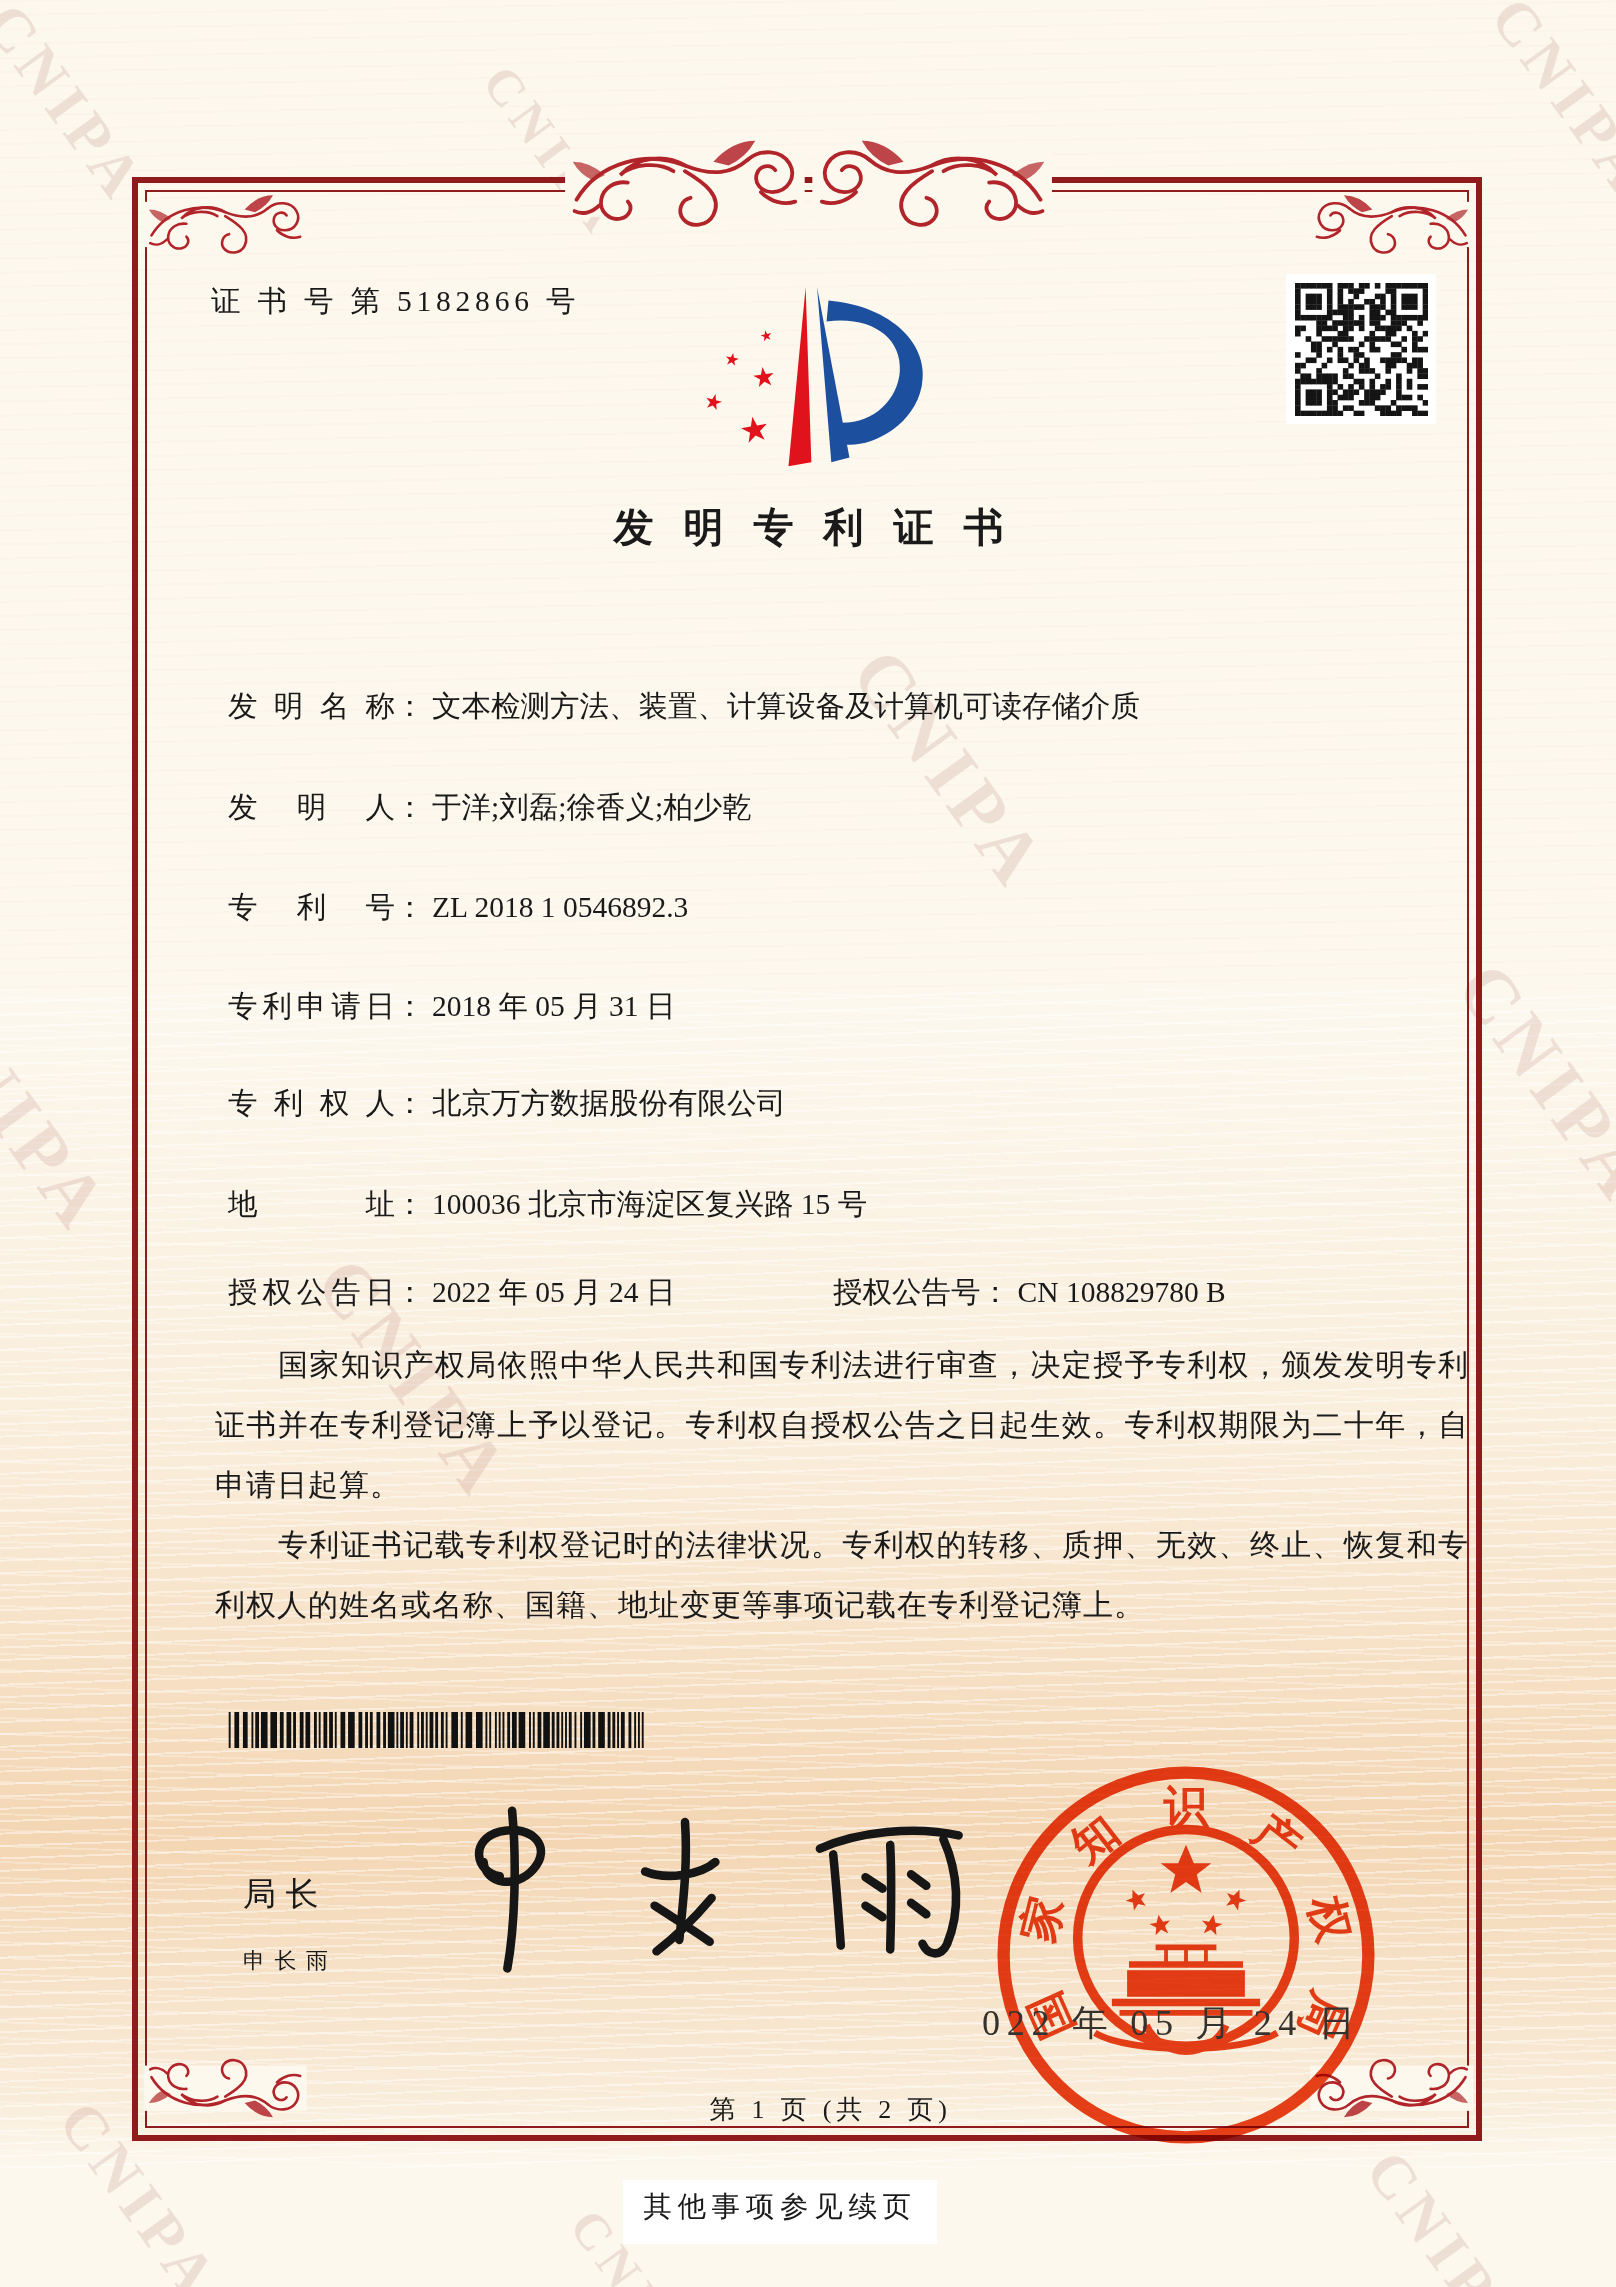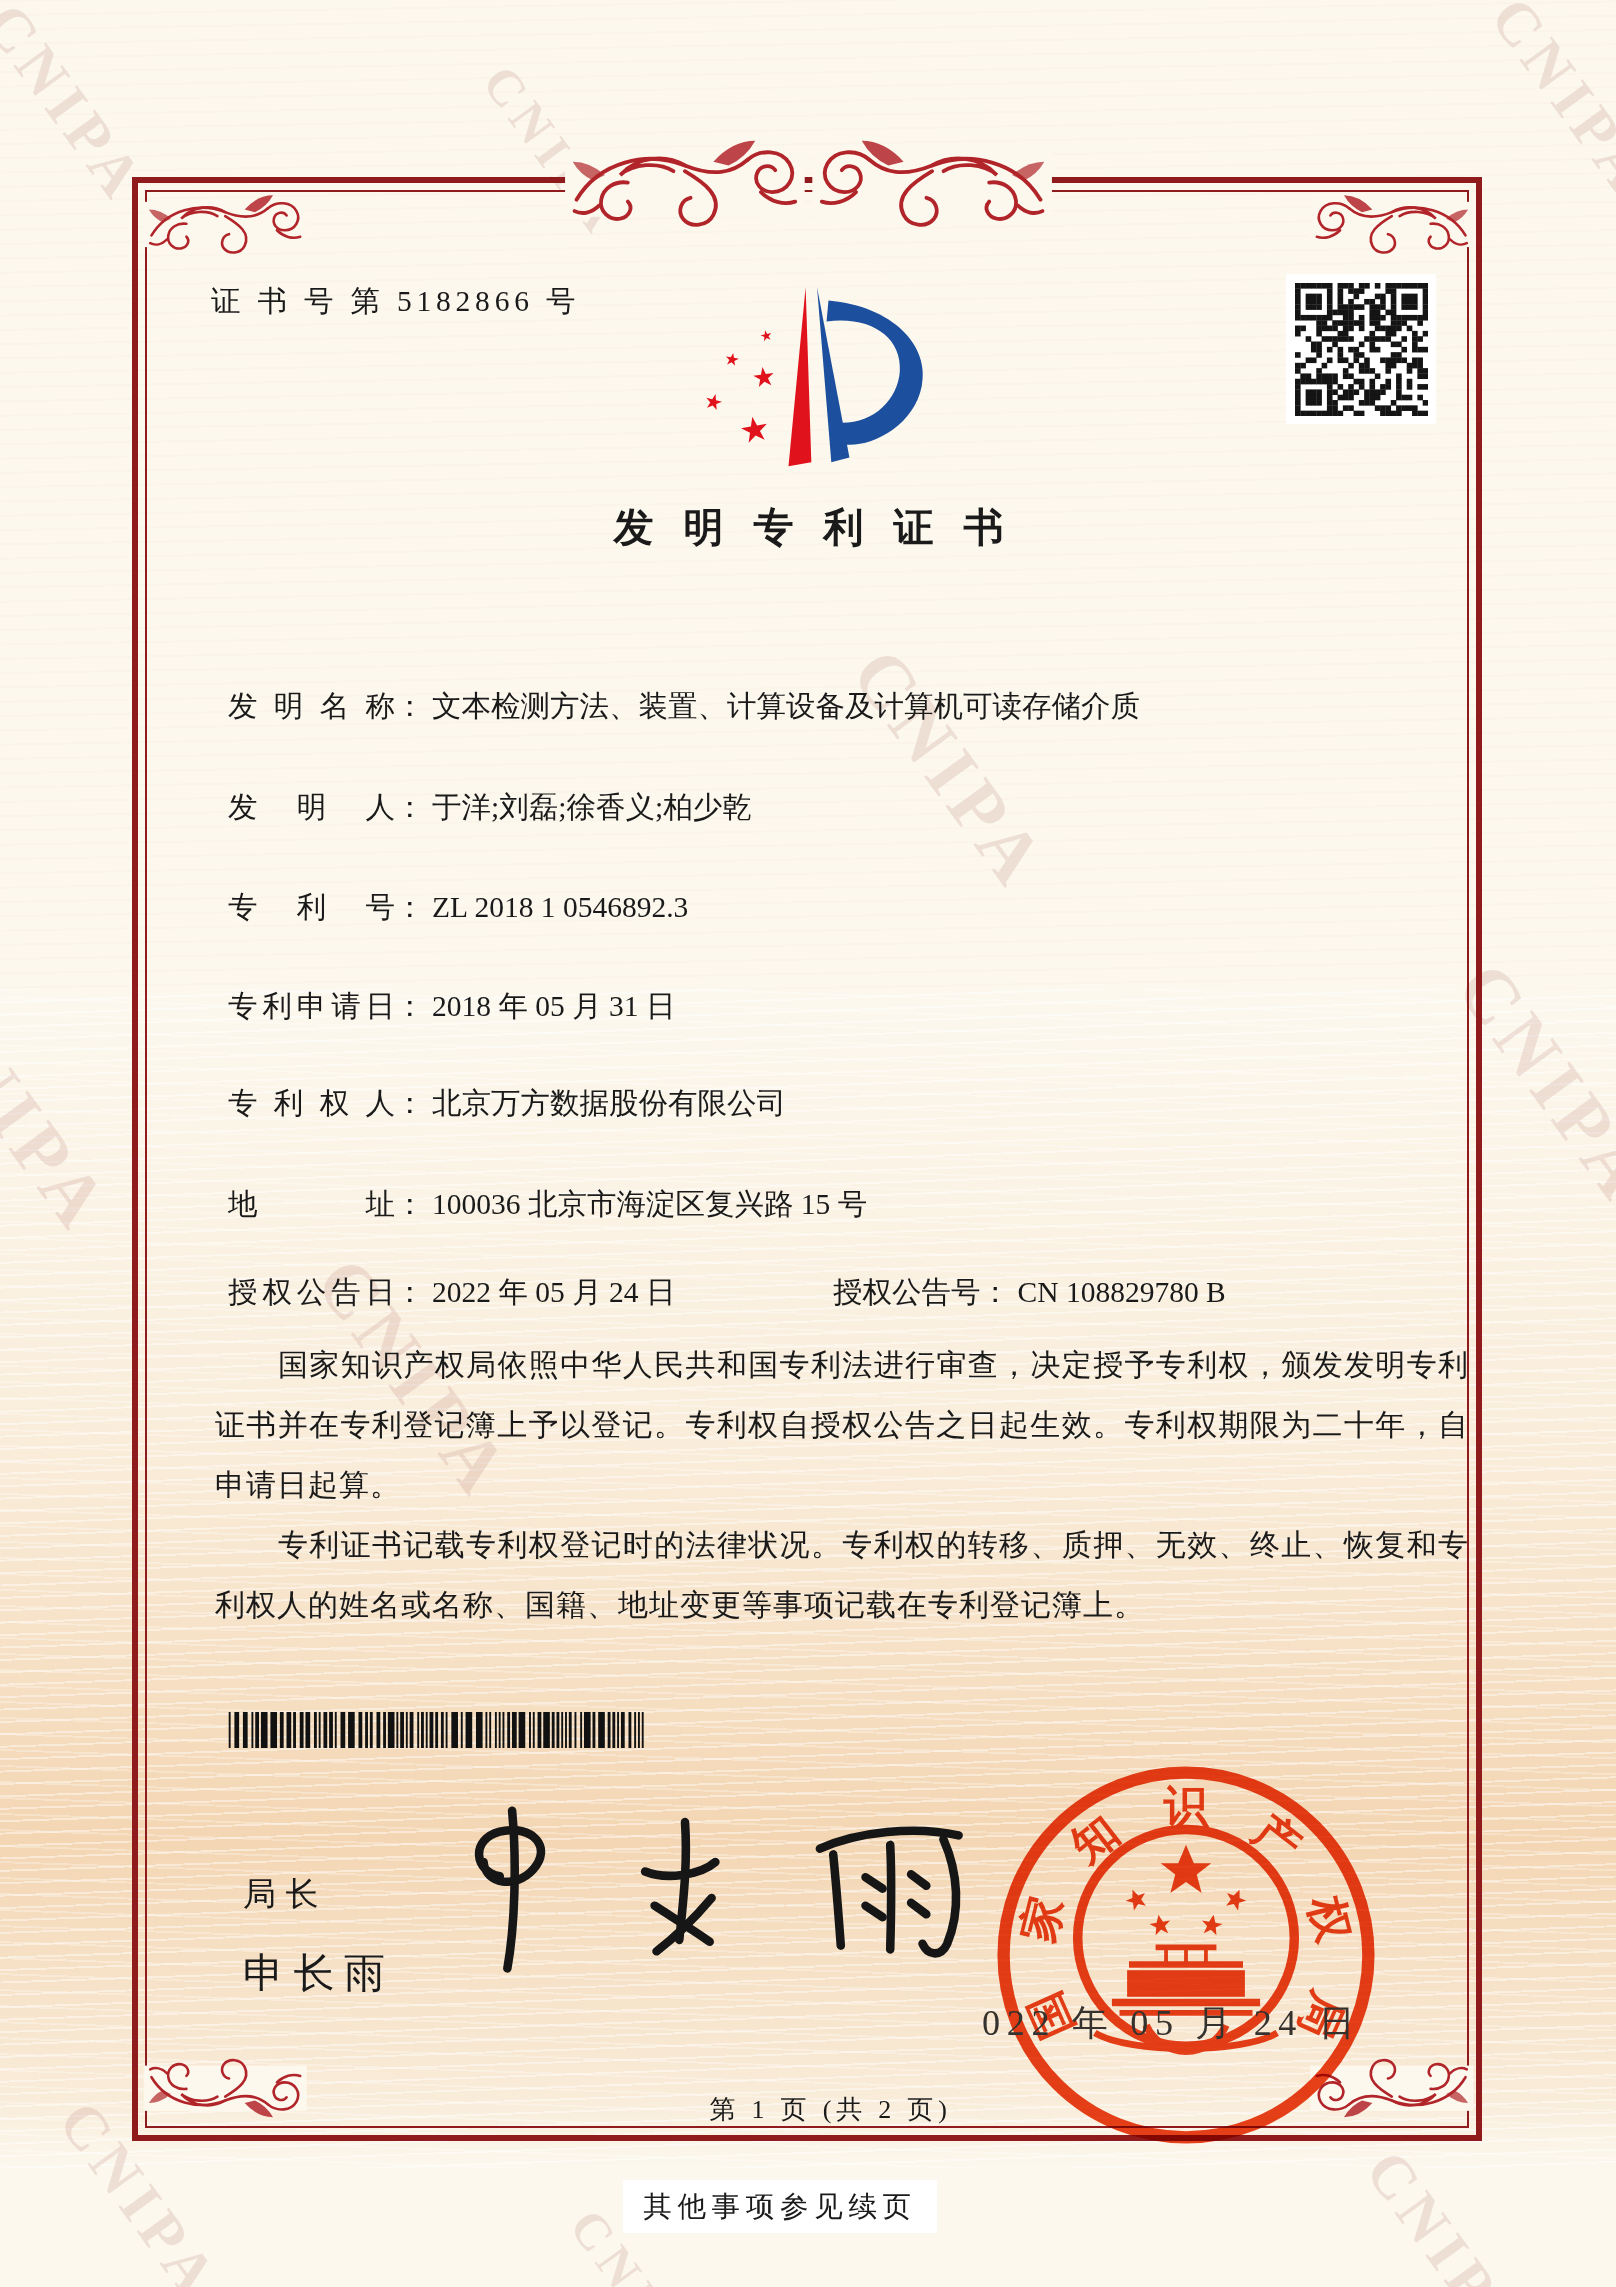--- a/index.html
+++ b/index.html
@@ -56,28 +56,28 @@
   }
   .row{position:absolute; left:228px; width:1246px; font-size:29.5px; z-index:4; white-space:nowrap;}
   .flabel{display:inline-block; width:167px; text-align:justify; text-align-last:justify; vertical-align:top;}
   .fcolon{display:inline-block;}
   .fvalue{margin-left:7.6px;}
   .grant2{position:absolute; left:605px; top:0;}
   .body-text{position:absolute; left:215px; top:1335px; width:1254px; z-index:4;}
   .body-text p{margin:0; font-size:30px; line-height:60px; text-align:justify; text-indent:63px; letter-spacing:1px;}
   .barcode{position:absolute; left:228px; top:1712px; z-index:4;}
   .signer-title{position:absolute; left:243px; top:1872px; font-size:33px; letter-spacing:9.5px; z-index:4;}
-  .signer-name{position:absolute; left:243px; top:1946px; font-size:41px; letter-spacing:9.5px; z-index:4;}
+  .signer-name{position:absolute; left:243px; top:1946px; font-size:22px; letter-spacing:9.5px; z-index:4;}
   .signature{position:absolute; left:409px; top:1805px; z-index:4;}
   .seal{position:absolute; left:977px; top:1741px; z-index:5; opacity:.95; mix-blend-mode:multiply;}
   .seal-char{font-size:47px; font-weight:bold; fill:#e8380d; text-anchor:middle; font-family:"Liberation Serif","DejaVu Serif",serif;}
   .seal-date{font-size:38px; letter-spacing:7px; fill:#2b2b2b; text-anchor:middle; font-family:"Liberation Serif","DejaVu Serif",serif;}
   .page-no{position:absolute; left:133px; top:2092px; width:1351px; text-align:center; font-size:26px; letter-spacing:4.8px; z-index:4;padding-left:22px;}
   .note-box{
-    position:absolute; left:623px; top:2180px; width:314px; height:53px; background:#ffffff;
+    position:absolute; left:623px; top:2180px; width:314px; height:64px; background:#ffffff;
     text-align:center; line-height:53px; font-size:28.5px; letter-spacing:5.7px; z-index:4;
   }
 </style>
 </head>
 <body>
 
 <div class="page">
 
   <div class="wave-top"></div>
   <div class="wave-band"></div>

